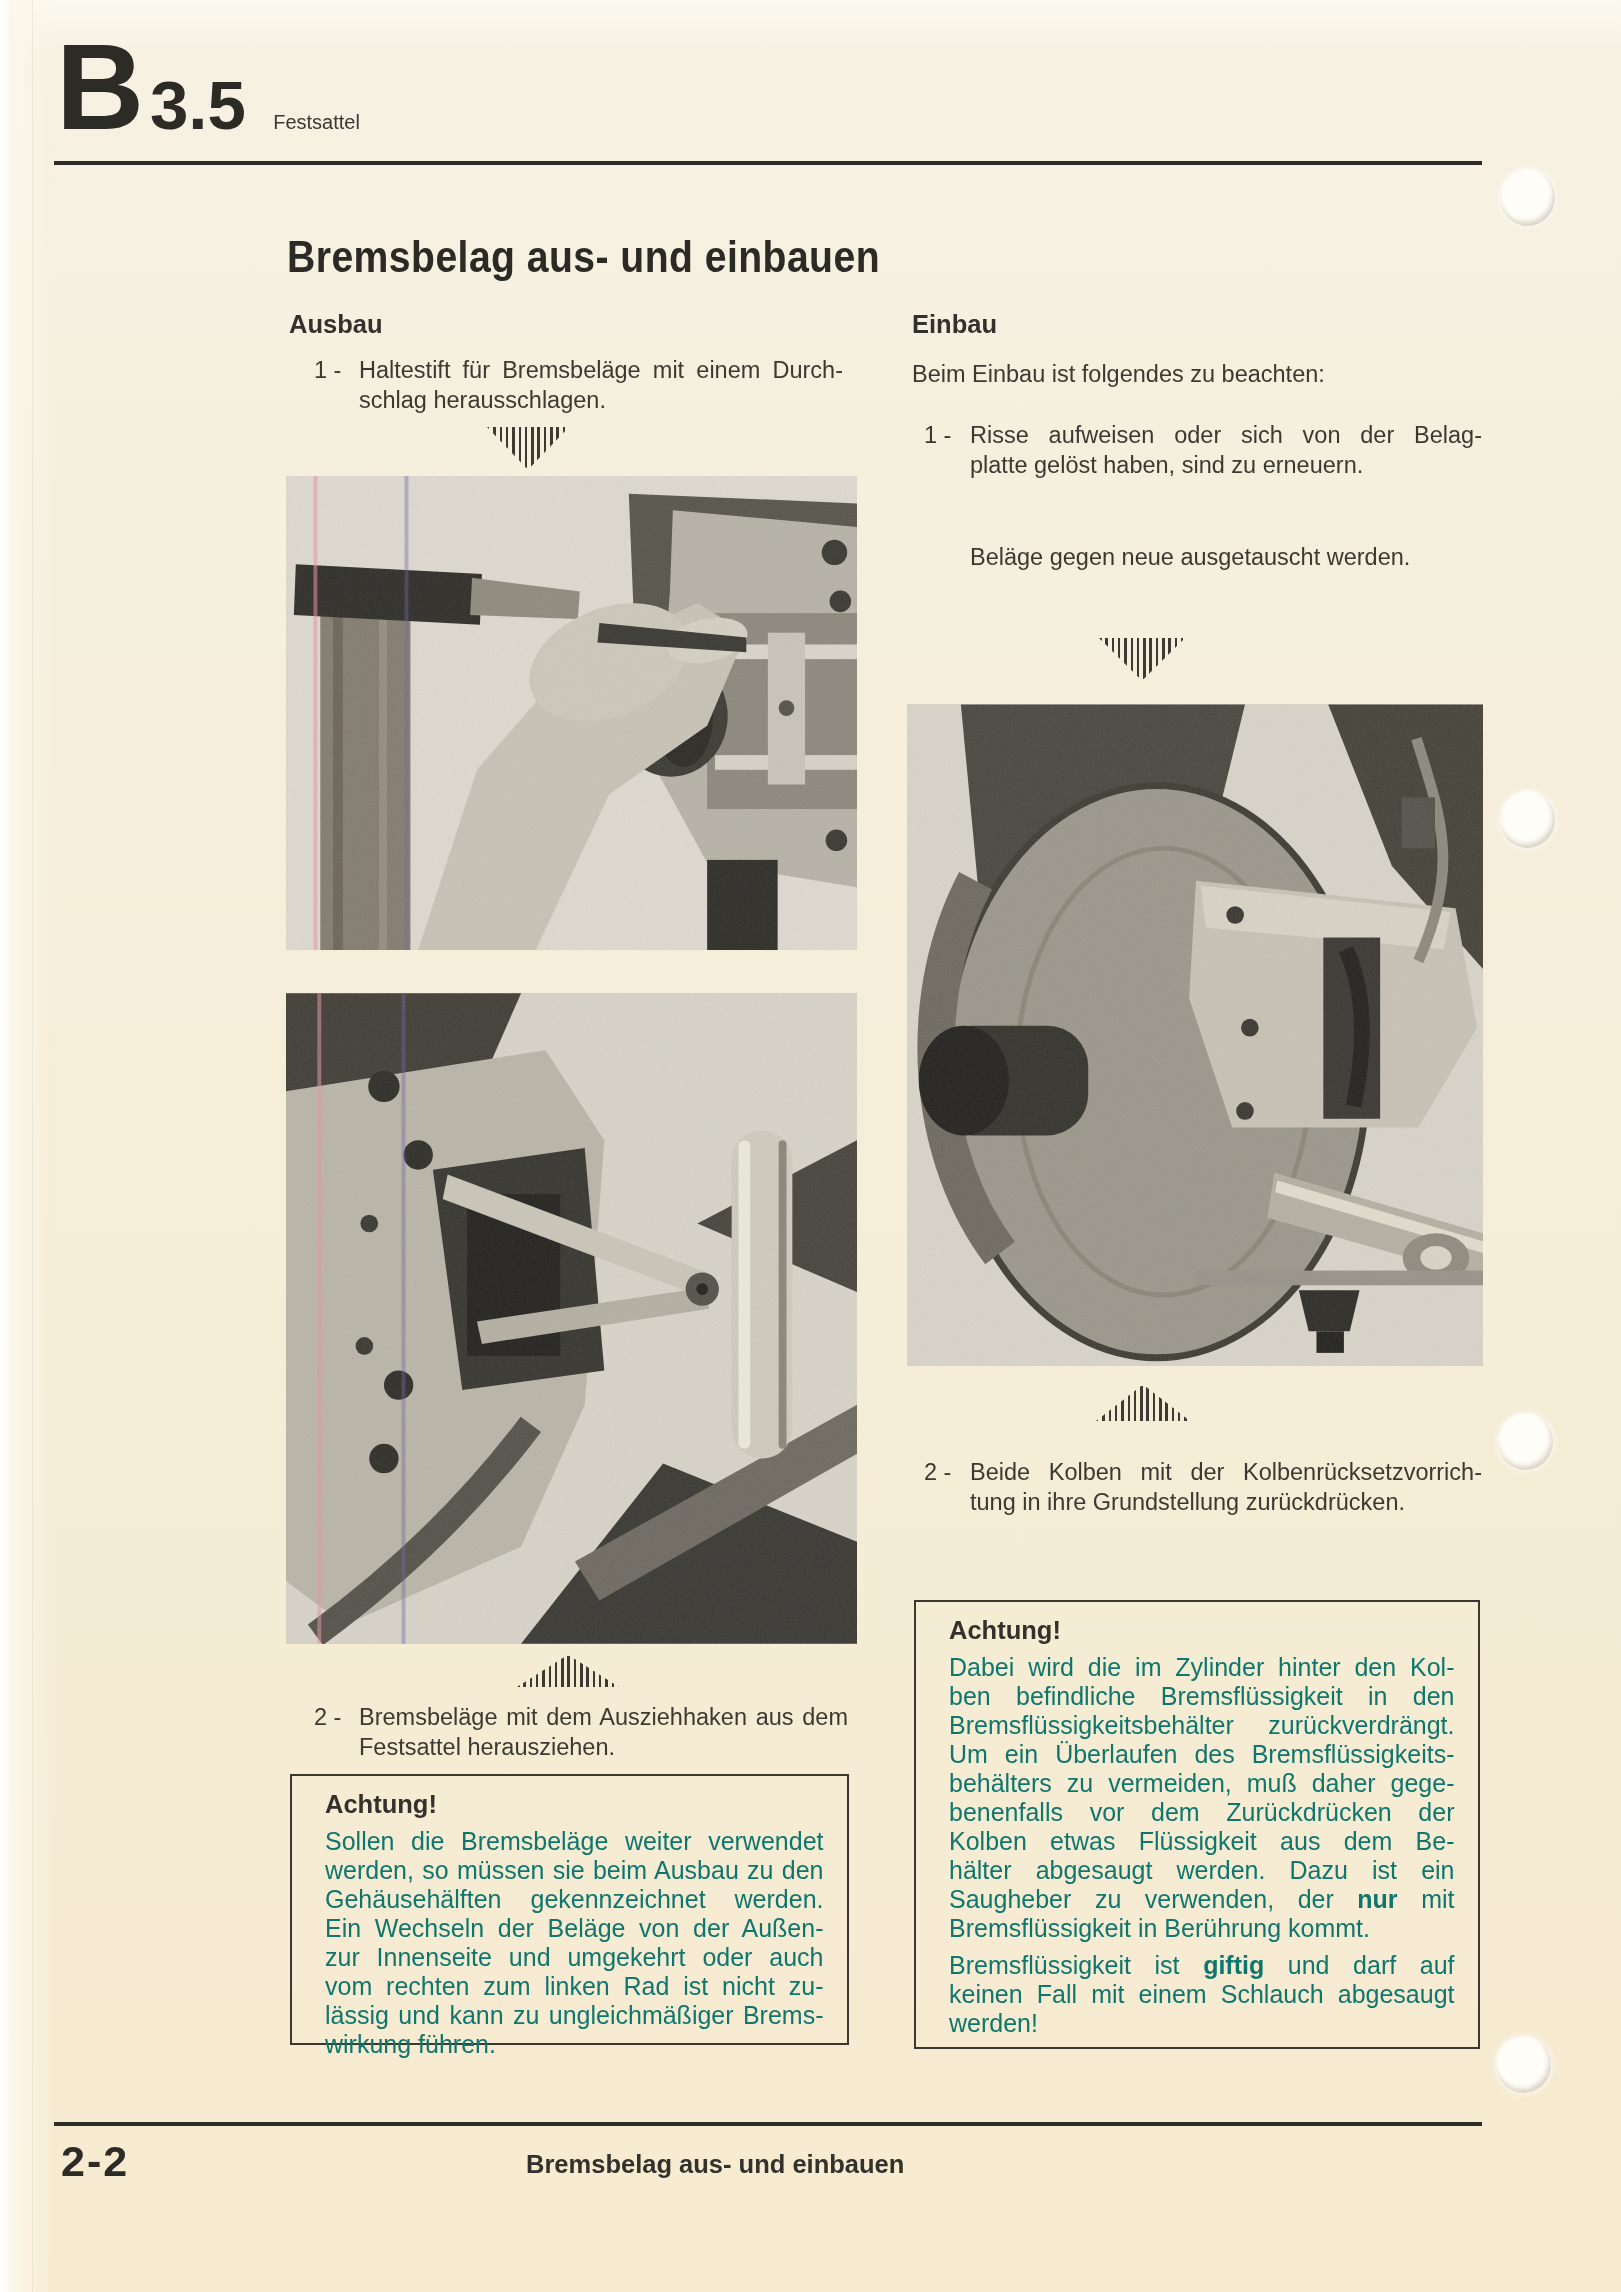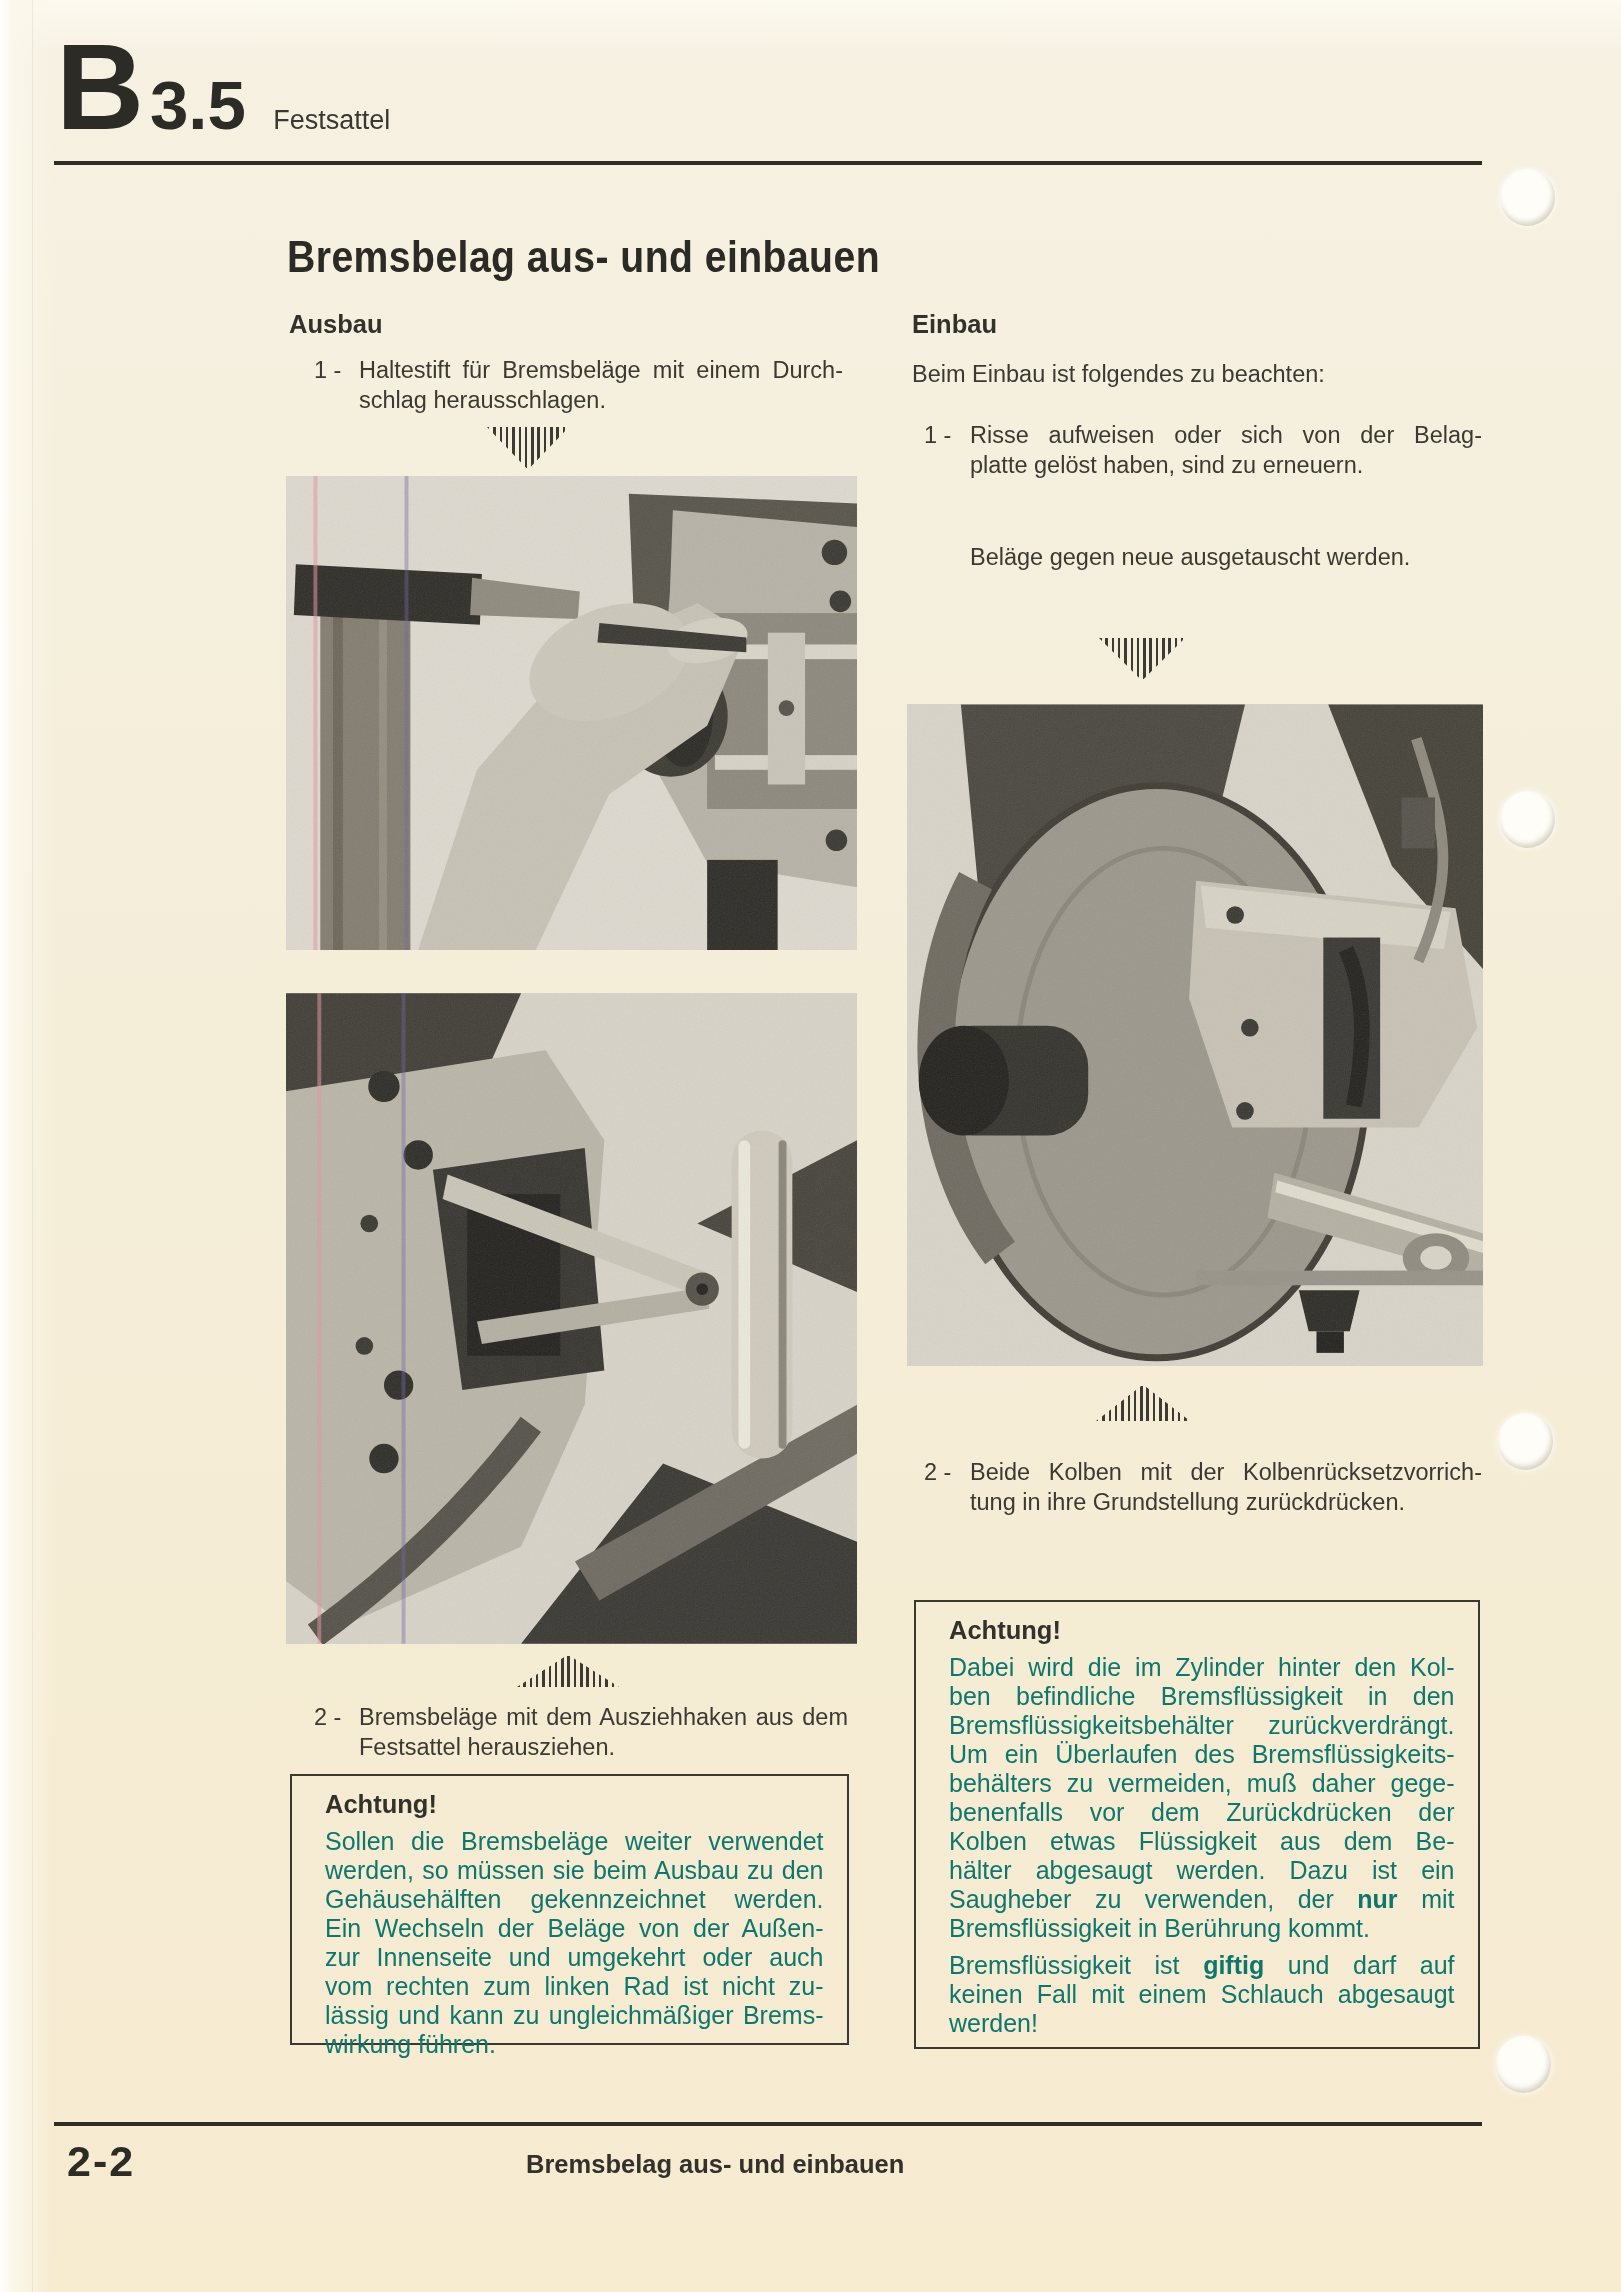--- a/index.html
+++ b/index.html
@@ -10,21 +10,21 @@
     background:
       linear-gradient(90deg,#ffffff 0px,#fbf7ea 11.8px,rgba(251,247,234,0) 54px),
       linear-gradient(180deg,#fcf9ef 0px,rgba(252,249,239,0) 54px),
       linear-gradient(180deg,#f6f1e2 0%,#f4eeda 38%,#f5ecd4 72%,#f7ebd0 100%);
   }
   .abs{position:absolute;}
   
   .hdr{position:absolute;left:56px;top:25.5px;display:flex;align-items:baseline;color:#2d2b26;}
   .hdr .big-b{font-size:122px;font-weight:bold;line-height:1;letter-spacing:-2px;}
   .hdr .sec-num{font-size:69px;font-weight:bold;line-height:1;margin-left:7.8px;}
-  .hdr .sec-label{font-size:27px;font-weight:normal;margin-left:27.4px;color:#3a3831;}
+  .hdr .sec-label{font-size:20px;font-weight:normal;margin-left:27.4px;color:#3a3831;}
   .rule{position:absolute;left:54px;width:1428px;height:3.9px;background:#2f2d28;}
   .title{position:absolute;left:287px;top:231px;font-size:45px;font-weight:bold;color:#2b2a25;
          transform:scaleX(.87);transform-origin:0 50%;white-space:nowrap;letter-spacing:0.5px;}
   .colhead{position:absolute;font-size:25.5px;font-weight:bold;color:#33312b;}
   .t{font-size:23.5px;line-height:30px;color:#3b3932;}
   .step{position:absolute;display:flex;}
   .step .num{flex:none;width:45px;}
   .step .body{flex:1;}
   .jlines > div{text-align:justify;text-align-last:justify;}
   .jlines > div:last-child{text-align-last:left;}
@@ -36,21 +36,21 @@
   
   .photo{position:absolute;overflow:hidden;background:#d9d5ca;}
   .photo svg{display:block;}
   
   .warnbox{position:absolute;border:2.9px solid #3a3831;}
   .warnbox .whead{font-size:25.5px;font-weight:bold;color:#33312b;margin:11.8px 0 7.8px 0;}
   .warnbox .wbody{font-size:25px;line-height:29px;color:#0f766e;}
   .warnbox .inner{padding:2px 23.5px 0 33px;}
   .warnbox .wbody + .wbody{margin-top:8.8px;}
   
-  .pagenum{position:absolute;left:67px;top:2137px;font-size:43px;font-weight:bold;color:#2d2b26;letter-spacing:2px;}
+  .pagenum{position:absolute;left:61px;top:2137px;font-size:43px;font-weight:bold;color:#2d2b26;letter-spacing:2px;}
   .foottitle{position:absolute;left:526px;top:2150px;font-size:25.5px;font-weight:bold;color:#33312b;}
   
   .hole{position:absolute;width:55px;height:57px;border-radius:50%;background:#fefdf8;
         box-shadow:inset -2px -3.9px 4.9px rgba(150,138,105,.35),0 0 7.8px rgba(255,255,255,.9);}
   
   .crease{position:absolute;left:32px;top:0;width:1px;height:2293px;background:rgba(90,80,60,.08);}
 </style>
 </head>
 <body>
 

